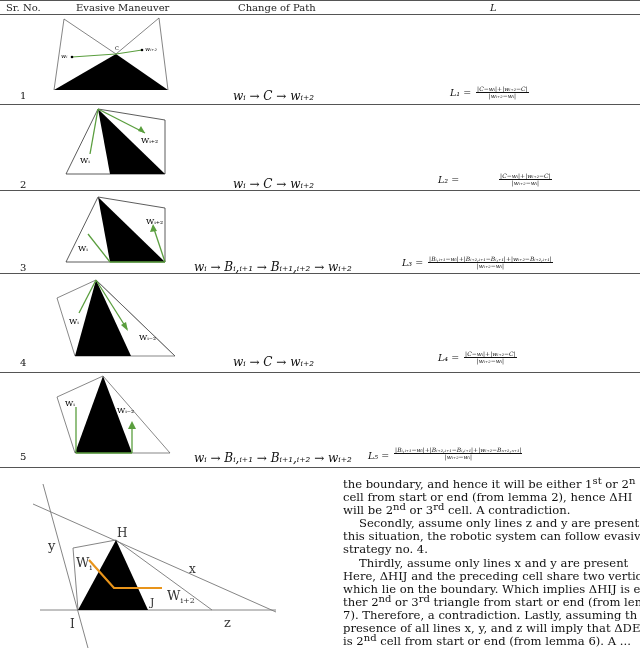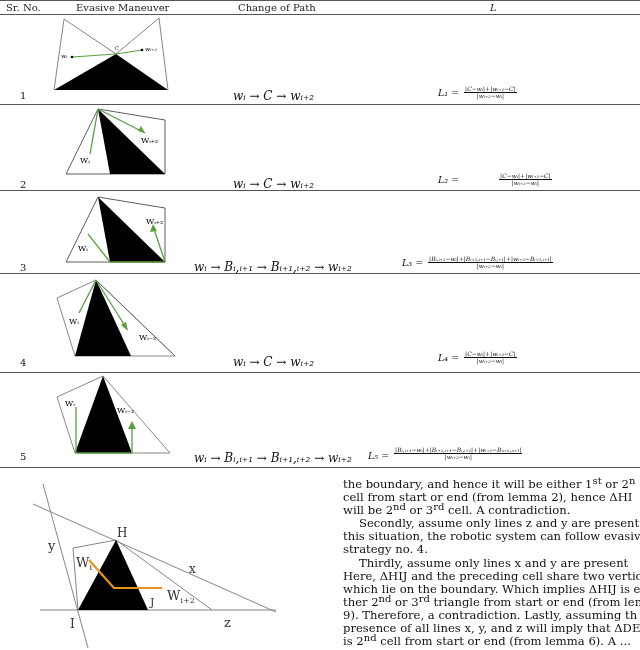--- a/index.html
+++ b/index.html
@@ -41,21 +41,21 @@
   <polygon points="4,78 66,42 118,78" fill="#000"></polygon>
   <line x1="22" y1="45" x2="66" y2="42" stroke="#5a9e3e" stroke-width="1.2"></line>
   <line x1="66" y1="42" x2="92" y2="38" stroke="#5a9e3e" stroke-width="1.2"></line>
   <circle cx="22" cy="45" r="1.3" fill="#000"></circle>
     <circle cx="92" cy="38" r="1.3" fill="#000"></circle>
   <text class="svglbl" x="65" y="38" font-size="5">C</text>
   <text class="svglbl" x="11" y="46" font-size="6" font-style="italic">wᵢ</text>
   <text class="svglbl" x="95" y="39" font-size="6" font-style="italic">wᵢ₊₂</text>
 </svg>
 <div class="path" style="left:233px;top:89px;">wᵢ → C → wᵢ₊₂</div>
-<div class="formula" style="left:438px;top:86px;justify-content:center;">
+<div class="formula" style="left:450px;top:86px;justify-content:center;">
   <span class="lhs">L₁ =</span>
   <span class="frac">
       <span class="num">|C−wᵢ|+|wᵢ₊₂−C|</span>
       <span>|wᵢ₊₂−wᵢ|</span>
     </span>
 </div>
 
 <div class="rownum" style="top:179px;">2</div>
 <svg class="diag" style="left:60px;top:106px;" width="110" height="72" viewBox="0 0 110 72">
   <polygon points="6,68 38,3 105,14 105,68" fill="none" stroke="#333" stroke-width="0.8"></polygon>
@@ -157,16 +157,16 @@
   <p><span>the boundary, and hence it will be either 1</span><sup>st</sup><span> or 2</span><sup>n</sup></p>
   <p><span>cell from start or end (from lemma 2), hence ΔHI</span></p>
   <p><span>will be 2</span><sup>nd</sup><span> or 3</span><sup>rd</sup><span> cell. A contradiction.</span></p>
   <p class="ind"><span>Secondly, assume only lines z and y are present. In</span></p>
   <p><span>this situation, the robotic system can follow evasive</span></p>
   <p><span>strategy no. 4.</span></p>
   <p class="ind"><span>Thirdly, assume only lines x and y are present</span></p>
   <p><span>Here, ΔHIJ and the preceding cell share two vertice</span></p>
   <p><span>which lie on the boundary. Which implies ΔHIJ is ei</span></p>
   <p><span>ther 2</span><sup>nd</sup><span> or 3</span><sup>rd</sup><span> triangle from start or end (from lemma</span></p>
-  <p><span>9). Therefore, a contradiction. Lastly, assuming th</span></p>
+  <p><span>7). Therefore, a contradiction. Lastly, assuming th</span></p>
   <p><span>presence of all lines x, y, and z will imply that ΔDEI</span></p>
   <p><span>is 2</span><sup>nd</sup><span> cell from start or end (from lemma 6). A ...</span></p>
 </div>
 
 </body></html>

